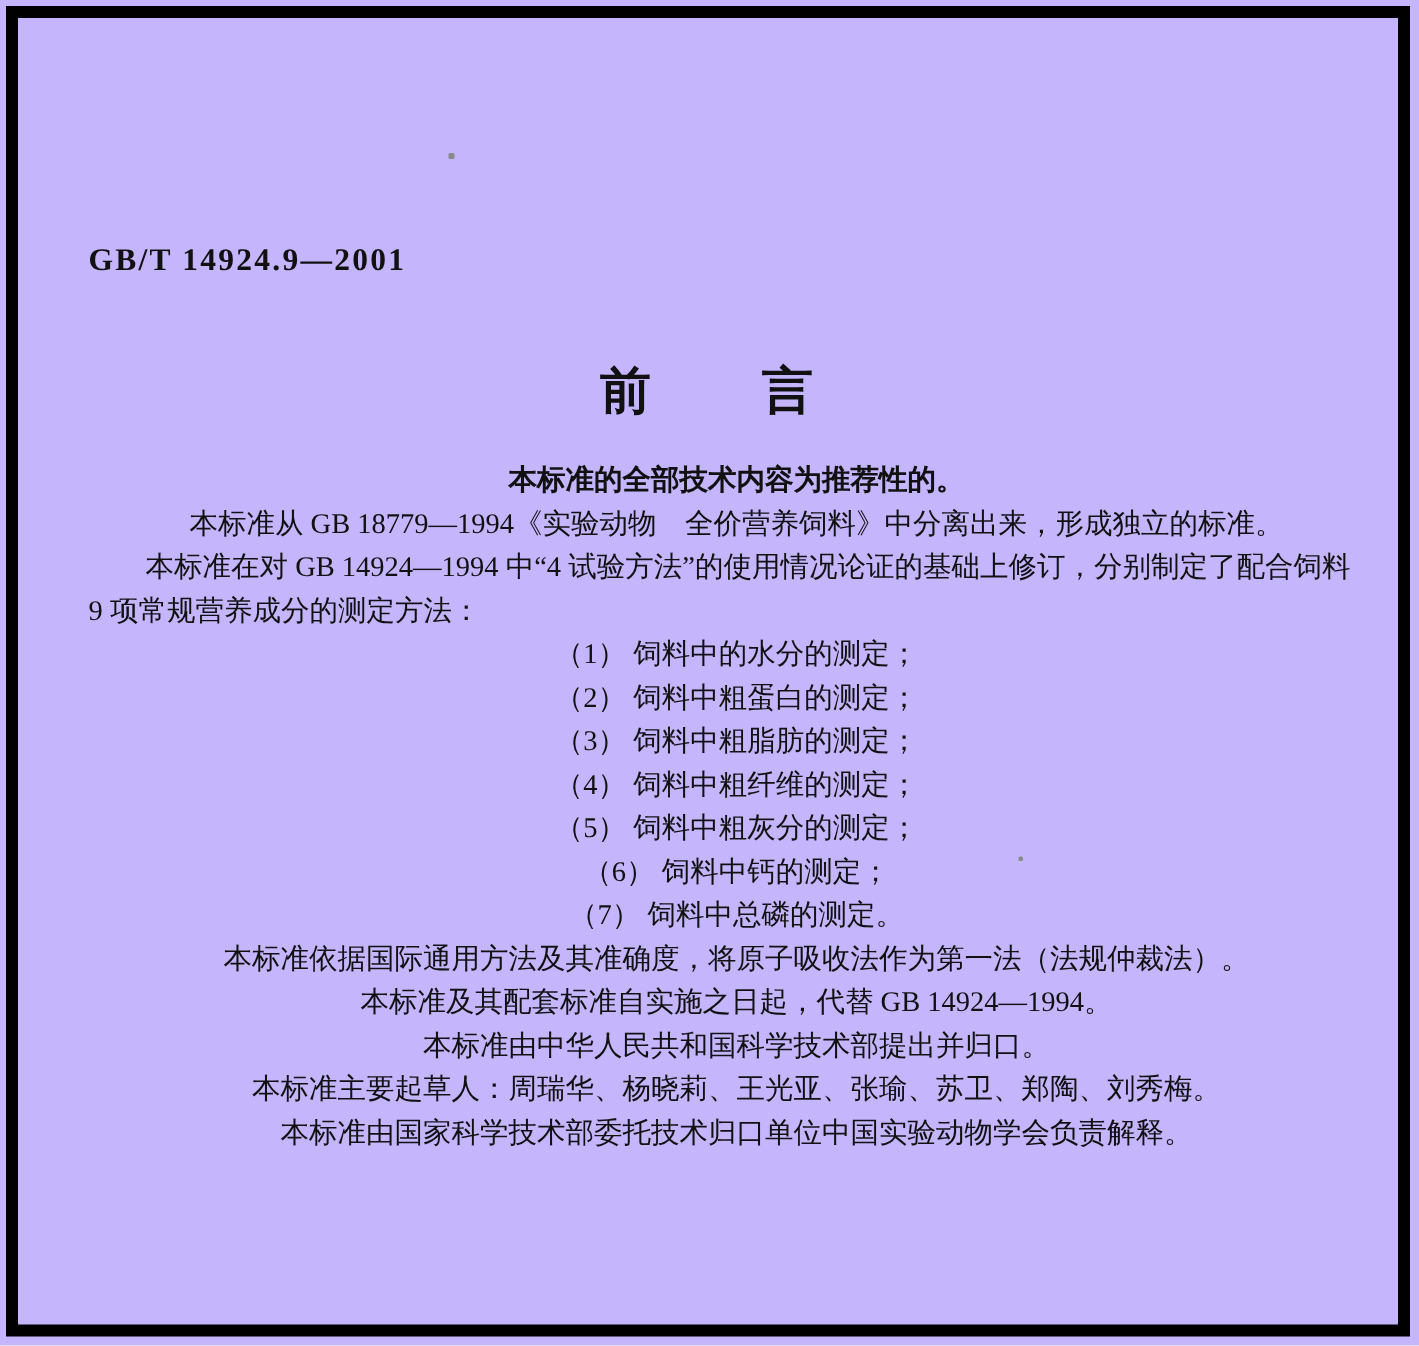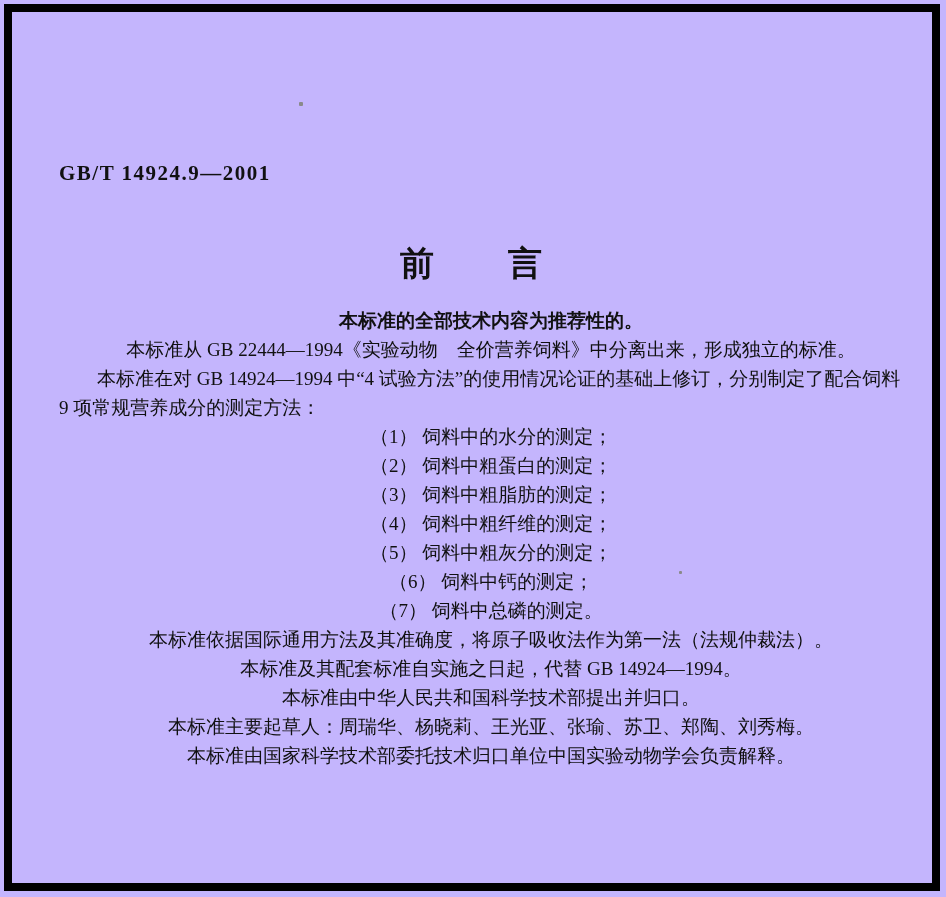--- a/index.html
+++ b/index.html
@@ -40,21 +40,21 @@
     line-height: 26px;
     letter-spacing: 1.5px;
     font-family: "Liberation Serif", "DejaVu Sans Mono", serif;
   }
   .doc-title {
     margin: 58px 0 0 0;
     text-align: center;
     font-size: 34px;
     line-height: 40px;
     font-weight: 700;
-    font-family: Liberation Serif, serif;
+    font-family: Liberation Mono, monospace;
     letter-spacing: 2px;
   }
   .body-lines {
     margin-top: 22px;
     font-size: 19px;
     line-height: 29px;
   }
   .line {
     white-space: nowrap;
   }
@@ -77,21 +77,21 @@
 </head>
 <body>
 
 <div class="page">
   <div class="frame">
     <div class="content">
       <div class="std-number">GB/T 14924.9—2001</div>
       <h1 class="doc-title">前　　言</h1>
       <div class="body-lines">
           <div class="line bold indent">本标准的全部技术内容为推荐性的。</div>
-          <div class="line indent">本标准从 GB 22444—1994《实验动物　全价营养饲料》中分离出来，形成独立的标准。</div>
+          <div class="line indent">本标准从 GB 18779—1994《实验动物　全价营养饲料》中分离出来，形成独立的标准。</div>
           <div class="line indent">本标准在对 GB 14924—1994 中“4 试验方法”的使用情况论证的基础上修订，分别制定了配合饲料</div>
           <div class="line">9 项常规营养成分的测定方法：</div>
           <div class="line indent">（1） 饲料中的水分的测定；</div>
           <div class="line indent">（2） 饲料中粗蛋白的测定；</div>
           <div class="line indent">（3） 饲料中粗脂肪的测定；</div>
           <div class="line indent">（4） 饲料中粗纤维的测定；</div>
           <div class="line indent">（5） 饲料中粗灰分的测定；</div>
           <div class="line indent">（6） 饲料中钙的测定；</div>
           <div class="line indent">（7） 饲料中总磷的测定。</div>
           <div class="line indent">本标准依据国际通用方法及其准确度，将原子吸收法作为第一法（法规仲裁法）。</div>

